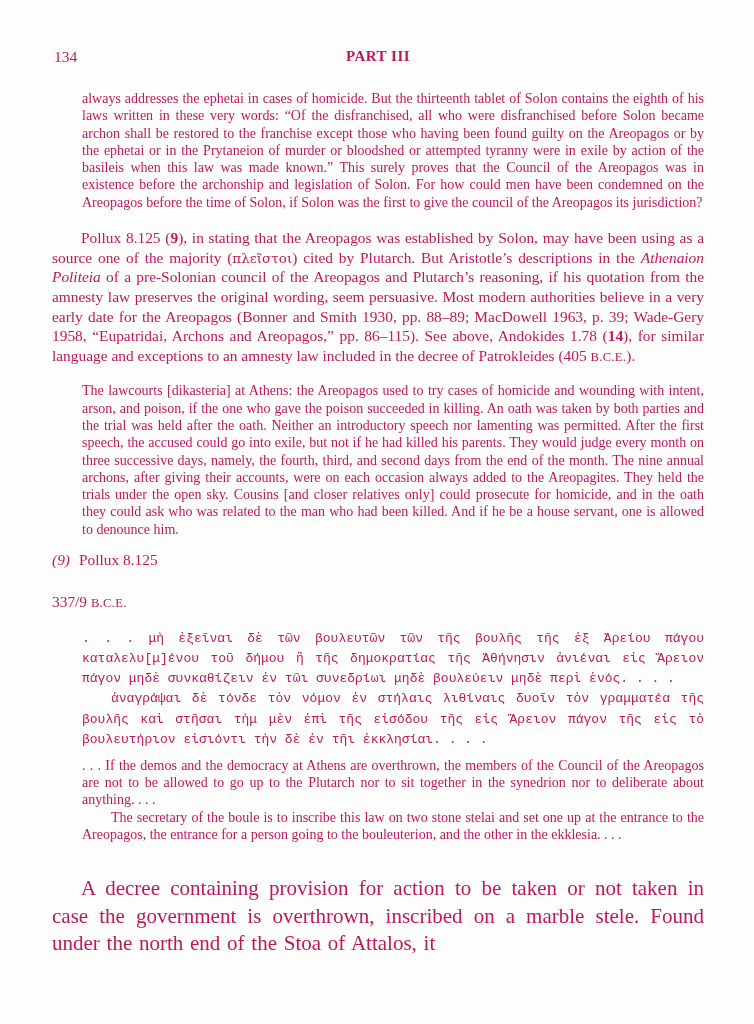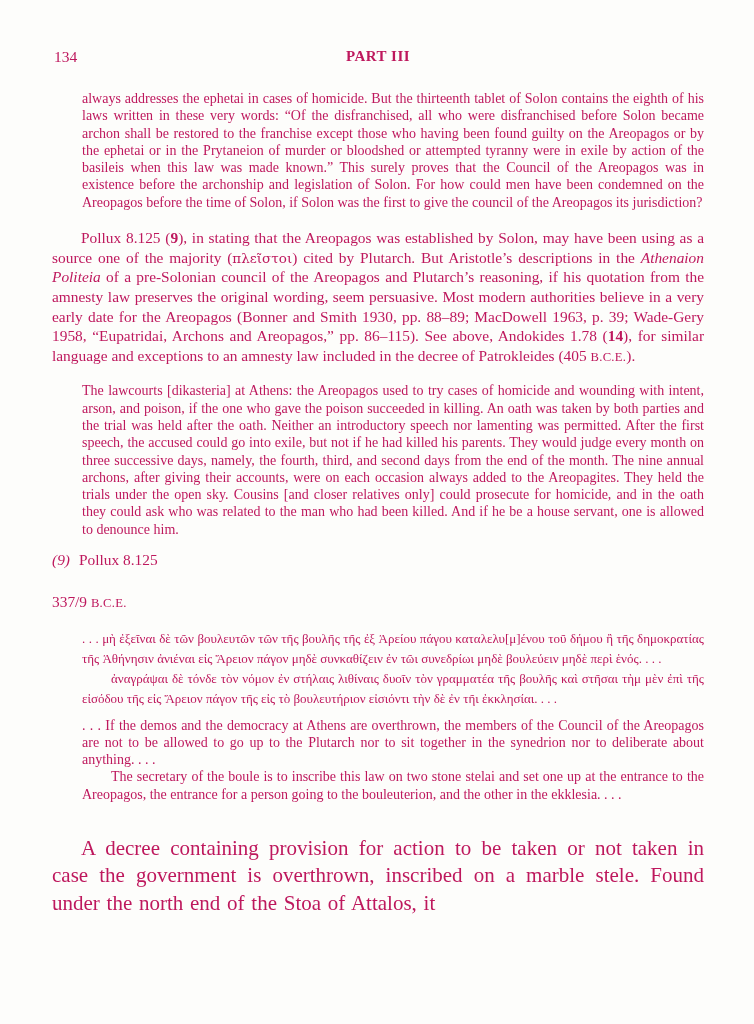--- a/index.html
+++ b/index.html
@@ -81,21 +81,21 @@
     justify-content: space-between;
     align-items: baseline;
     font-size: 15.4px;
     margin-top: 24px;
     margin-bottom: 18px;
   }
   .entry-num { font-weight: bold; margin-right: 9px; }
   
   .greek {
     margin-left: 30px;
-    font-family: Liberation Serif, serif;
+    font-family: Liberation Mono, monospace;
     font-size: 13px;
     line-height: 1.55;
     text-align: justify;
   }
   .gap-after-greek { margin-bottom: 7px; }
   .closing {
     margin-top: 32px;
     font-size: 21px;
     line-height: 1.3;
     text-align: justify;

